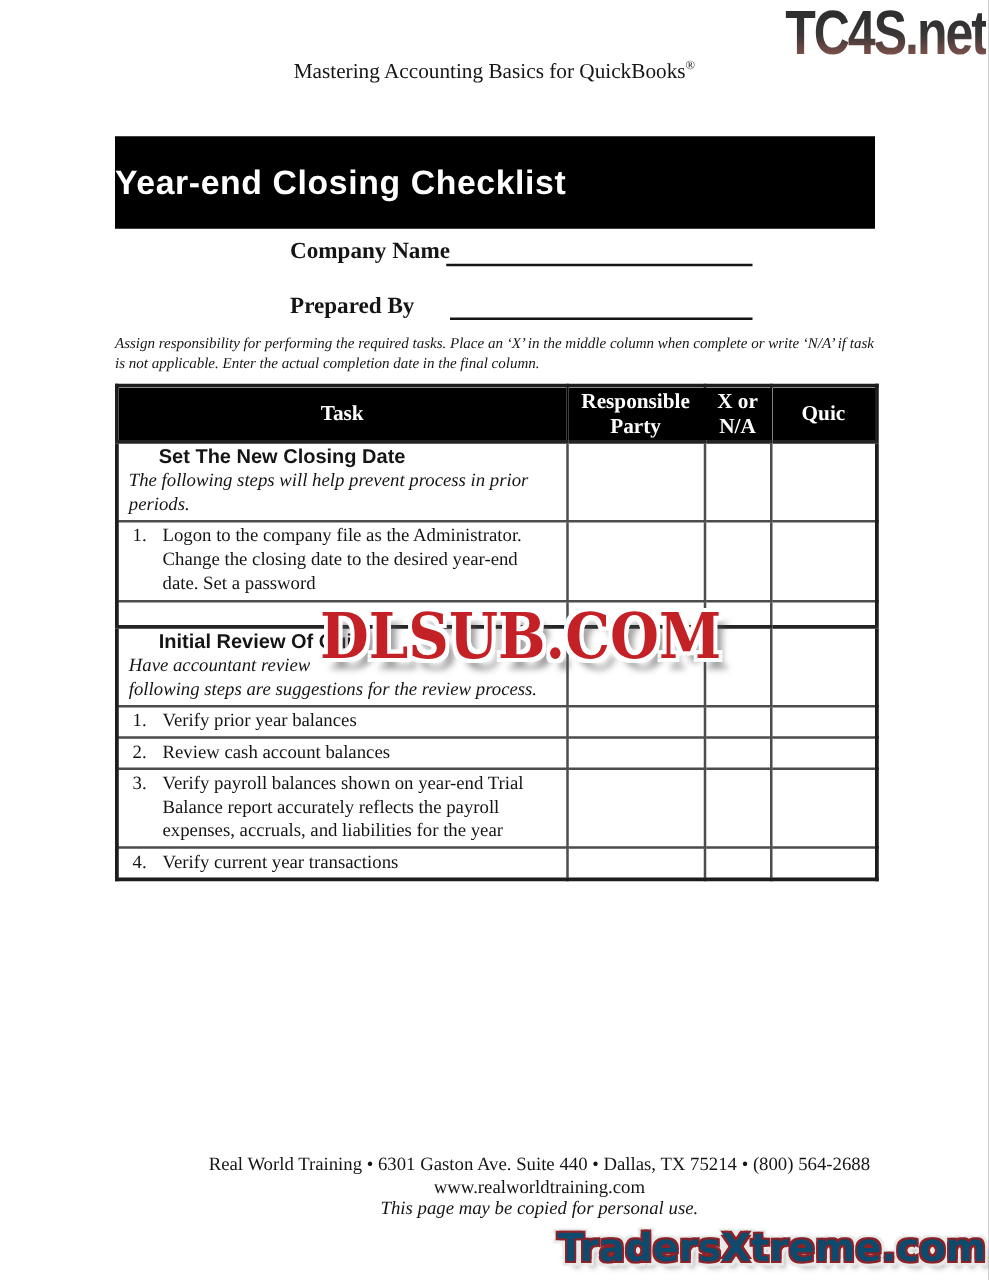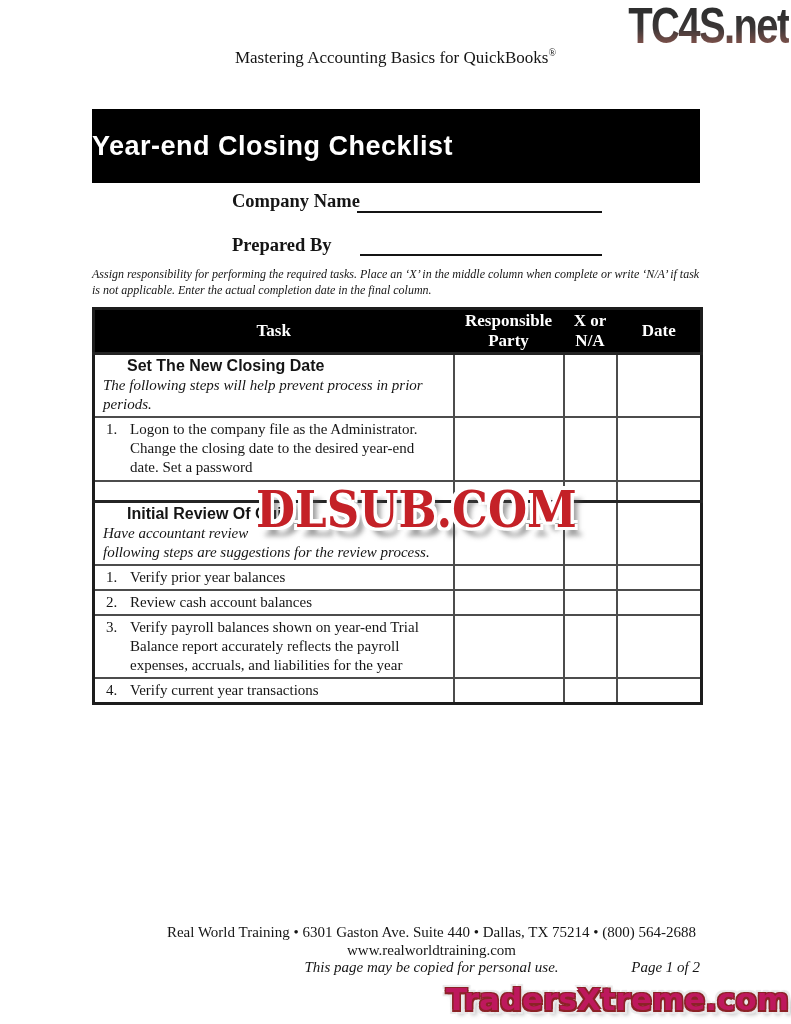--- a/index.html
+++ b/index.html
@@ -31,21 +31,21 @@
     text-shadow:
       -3px -3px 0 #fff, 3px -3px 0 #fff,-3px 3px 0 #fff, 3px 3px 0 #fff,
       0 -3px 0 #fff,0 3px 0 #fff,-3px 0 0 #fff,3px 0 0 #fff,
       7px 8px 5px rgba(80,80,80,0.55);
     z-index:40;
   }
   .wm-traders{
     position:absolute;top:982px;right:2px;
     font-family:"DejaVu Sans","Liberation Sans",sans-serif;
     font-weight:bold;font-size:31px;line-height:1.1;
-    color:#be185d;letter-spacing:0px;
+    color:#0c4a6e;letter-spacing:0px;
     text-shadow:
       -1.5px -1.5px 0 #8c2227,1.5px -1.5px 0 #8c2227,-1.5px 1.5px 0 #8c2227,1.5px 1.5px 0 #8c2227,
       -3.5px -3.5px 1px #e9e9e9,3.5px -3.5px 1px #e9e9e9,-3.5px 3.5px 1px #e9e9e9,3.5px 3.5px 1px #e9e9e9,
       5px 5px 4px rgba(120,120,120,0.5);
     z-index:40;
   }
   
   .course-title{
     position:absolute;top:47px;left:0;width:100%;
     text-align:center;font-size:17px;
@@ -139,21 +139,21 @@
         <col class="col-task">
           <col class="col-resp">
           <col class="col-x">
           <col class="col-date">
       </colgroup>
       <thead>
         <tr>
           <th>Task</th>
           <th>Responsible Party</th>
           <th>X or N/A</th>
-          <th>Date</th>
+          <th>Quic</th>
         </tr>
       </thead>
       <tbody>
         <tr class="thick">
           <td>
             <div class="sec-head">Set The New Closing Date</div>
             <div class="sec-desc">The following steps will help prevent process in prior periods.</div>
           </td>
           <td></td>
           <td></td>
@@ -232,17 +232,16 @@
         </tr>
       </tbody>
     </table>
   </div>
 
   <div class="wm-dlsub">DLSUB.COM</div>
 
   <div class="f-line f-address">Real World Training • 6301 Gaston Ave. Suite 440 • Dallas, TX 75214 • (800) 564-2688</div>
   <div class="f-line f-site">www.realworldtraining.com</div>
   <div class="f-line f-copy">This page may be copied for personal use.</div>
-  <div class="f-page">Page 1 of 2</div>
 
   <div class="wm-traders">TradersXtreme.com</div>
 
 </div>
 
 </body></html>

